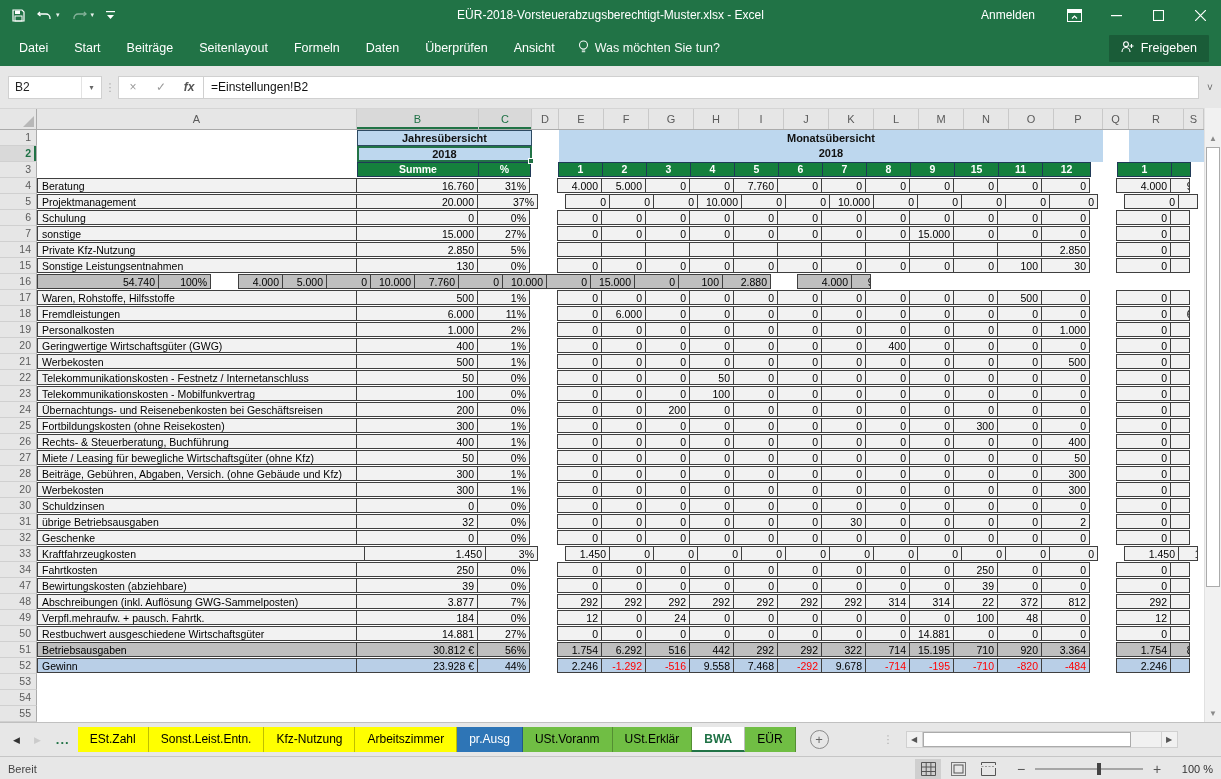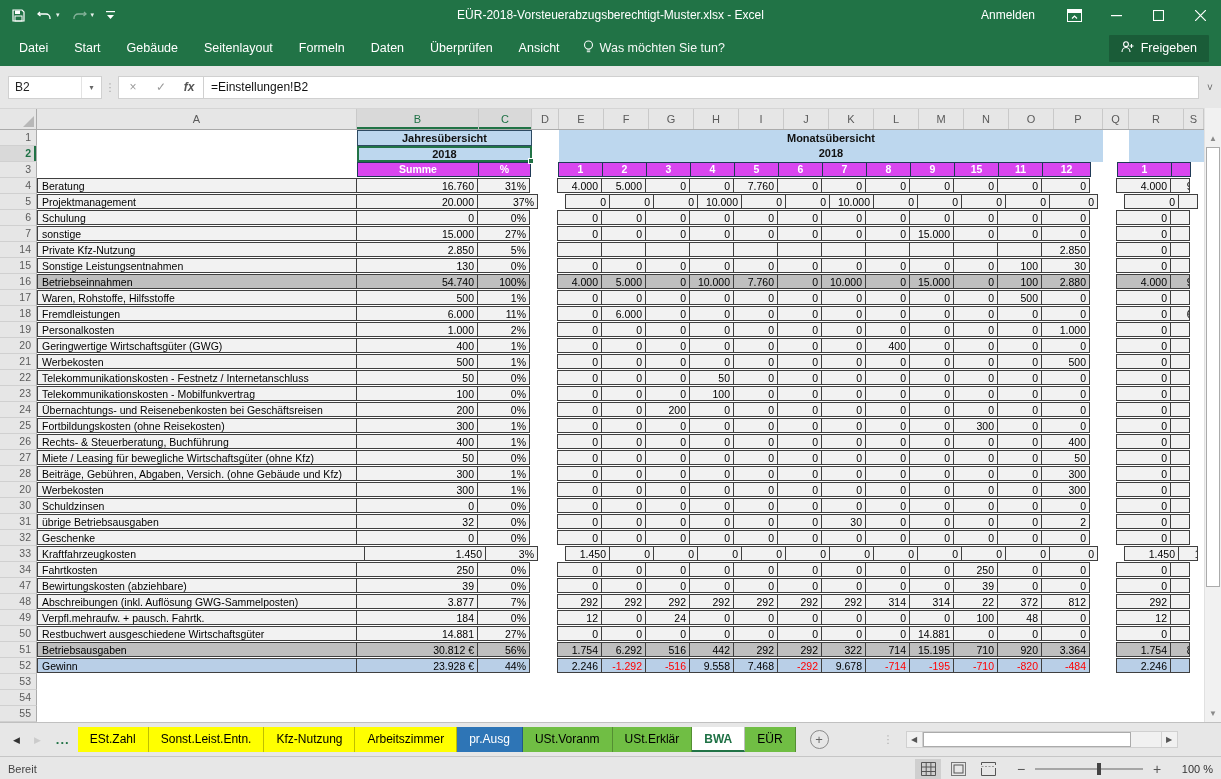--- a/index.html
+++ b/index.html
@@ -57,21 +57,21 @@
   .lab { text-align:left; padding:1px 0 0 4px; white-space:nowrap; }
   .gray  > .bl { background:#BFBFBF; }
   .blue  > .bl { background:#B9CFE7; }
   .neg { color:#FF0000; }
   .clipS { position:relative; }
   .clipS .inner { position:absolute; left:0; top:0; width:45px; height:15px; }
 
   
   .hband { display:flex; }
   .lb { background:#BDD7EE; font-weight:bold; color:#111; text-align:center; font-size:11px; }
-  .dkb { height:15px; border:1px solid #1F3A57; background:#d946ef; color:#fff; font-weight:bold; font-size:10.5px; text-align:center; line-height:13px; overflow:hidden; }
+  .dkb { height:15px; border:1px solid #1F3A57; background:#15803d; color:#fff; font-weight:bold; font-size:10.5px; text-align:center; line-height:13px; overflow:hidden; }
   .dkb + .dkb { margin-left:-1px; }
   .jbox { border:1px solid #2E4A62; height:16px; line-height:14px; }
   .selbox { position:relative; border:2px solid #217346; height:16px; line-height:12px; }
   .selbox .handle { position:absolute; right:-4px; bottom:-4px; width:6px; height:6px; background:#217346; border:1px solid #fff; }
 
   
   .vscroll { position:absolute; right:0; top:108px; width:17px; height:614px; background:#F1F1F1; border-left:1px solid #E1E1E1; }
   .vbtn { height:17px; display:flex; align-items:center; justify-content:center; font-size:8px; color:#8A8A8A; background:#F1F1F1; }
   .vthumb { position:absolute; left:1px; right:1px; top:39px; height:440px; background:#fff; border:1px solid #ABABAB; }
   .vbtn.bot { position:absolute; bottom:0; left:0; right:0; }
@@ -163,21 +163,21 @@
           <svg width="11" height="11" viewBox="0 0 11 11">
             <path d="M0 0 L11 11 M11 0 L0 11" stroke="#fff" stroke-width="1.2"></path>
           </svg>
         </span>
     </div>
   </div>
 
   <div class="ribbon">
     <span class="rtab">Datei</span>
     <span class="rtab">Start</span>
-    <span class="rtab">Gebäude</span>
+    <span class="rtab">Beiträge</span>
     <span class="rtab">Seitenlayout</span>
     <span class="rtab">Formeln</span>
     <span class="rtab">Daten</span>
     <span class="rtab">Überprüfen</span>
     <span class="rtab">Ansicht</span>
     <span class="tellme">
       <span><svg width="11" height="14" viewBox="0 0 11 14">
             <circle cx="5.5" cy="5" r="4" fill="none" stroke="#fff" stroke-width="1.1"></circle>
             <rect x="3.8" y="9.5" width="3.4" height="1" fill="#fff"></rect>
             <rect x="3.8" y="11.2" width="3.4" height="1" fill="#fff"></rect>
@@ -415,21 +415,20 @@
         <div class="bl num" style="width: 45px;">100</div>
         <div class="bl num" style="width: 49px;">30</div>
         <div class="sp" style="width: 26px;"></div>
         <div class="bl num" style="width: 55px;">0</div>
         <div class="bl clipS" style="width: 20px;">
           <div class="inner num" style="width: 45px;">0</div>
         </div>
       </div>
       <div class="grow gray">
         <div class="rownum" style="width: 37px;">16</div>
-        <div class="bl lab" style="width: 320px;">Betriebseinnahmen</div>
         <div class="bl num" style="width: 122px;">54.740</div>
         <div class="bl num" style="width: 53px;">100%</div>
         <div class="sp" style="width: 27px;"></div>
         <div class="bl num" style="width: 45px;">4.000</div>
         <div class="bl num" style="width: 45px;">5.000</div>
         <div class="bl num" style="width: 45px;">0</div>
         <div class="bl num" style="width: 45px;">10.000</div>
         <div class="bl num" style="width: 45px;">7.760</div>
         <div class="bl num" style="width: 45px;">0</div>
         <div class="bl num" style="width: 45px;">10.000</div>

